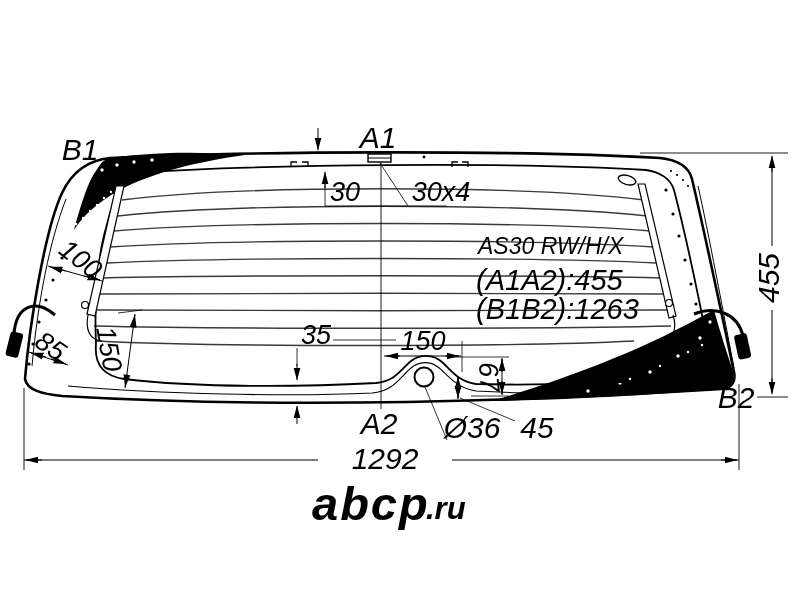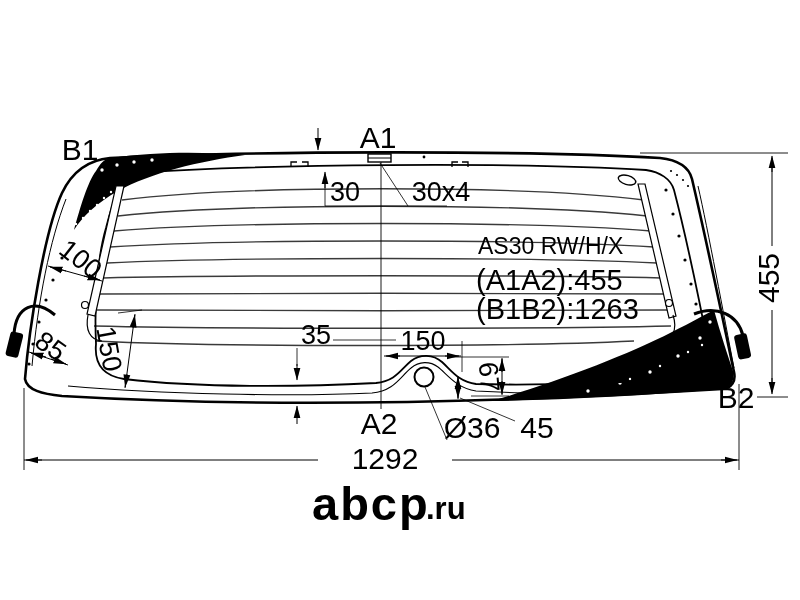--- a/index.html
+++ b/index.html
@@ -1,17 +1,17 @@
 <!DOCTYPE html>
 <html><head>
 <meta charset="utf-8">
 <style>
   html,body{margin:0;padding:0;background:#ffffff;}
   #stage{position:relative;width:800px;height:600px;background:#ffffff;overflow:hidden;
-         font-family:"Liberation Sans", sans-serif;}
+         font-family:"Liberation Sans", sans-serif;font-style:italic;}
   svg{position:absolute;left:0;top:0;}
   text{fill:#000;}
   .dimtxt{font-size:27px;}
   .bigtxt{font-size:30px;}
   .parttxt{font-size:23px;}
   .partnum{font-size:29px;}
   .wm{font-weight:bold;}
 </style>
 </head>
 <body>

